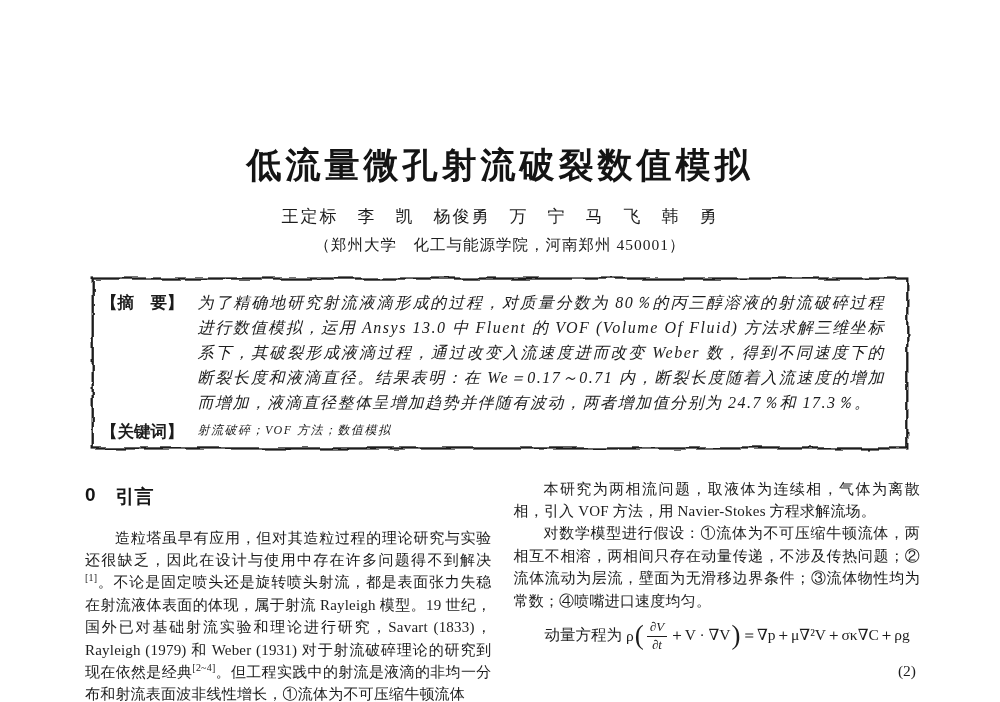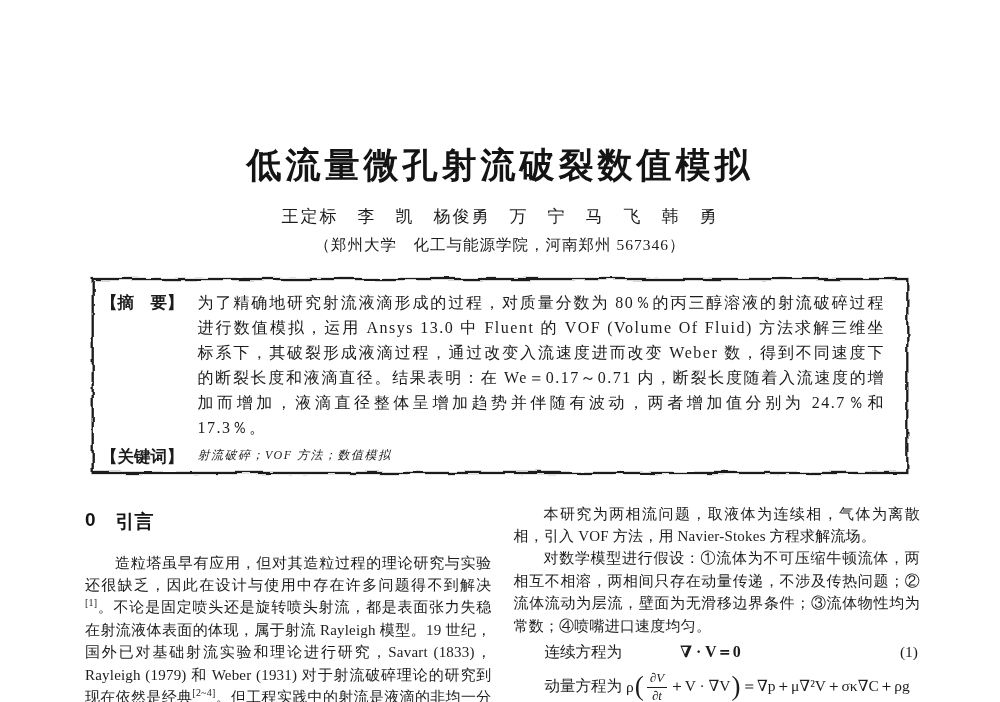--- a/index.html
+++ b/index.html
@@ -24,21 +24,21 @@
   }
   .squiggle{position:absolute;left:0;top:0;width:100%;height:100%;pointer-events:none;}
   .abs-row,.kw-row{display:flex;position:relative;}
   .kw-row{margin-top:4px;}
   .box-label{
     flex:0 0 auto;margin-right:14px;white-space:nowrap;padding-top:2px;
     font-family:Liberation Mono, monospace;font-weight:700;font-size:16.5px;
   }
   .abs-text{
     flex:1;font-size:16px;line-height:25px;letter-spacing:1.5px;
-    text-align:justify;text-justify:inter-character;
+    text-align:justify;text-justify:inter-character;font-style:italic;
   }
   .kw-text{font-size:12px;font-style:italic;letter-spacing:1.5px;padding-top:3px;}
 
   .columns{display:flex;gap:22px;margin-top:26px;padding:0 80px 0 85px;}
   .col{width:412px;box-sizing:border-box;}
 
   .sec-heading{
     display:flex;gap:20px;margin:6px 0 17px;
     font-family:"Liberation Sans","DejaVu Sans",sans-serif;
     font-weight:700;font-size:19px;color:#141414;
@@ -62,21 +62,21 @@
 </style>
 </head>
 <body>
 
 <div class="page">
 
   <h1 class="title">低流量微孔射流破裂数值模拟</h1>
 
   <div class="authors">王定标　李　凯　杨俊勇　万　宁　马　飞　韩　勇</div>
 
-  <div class="affiliation">（郑州大学　化工与能源学院，河南郑州 567346）</div>
+  <div class="affiliation">（郑州大学　化工与能源学院，河南郑州 450001）</div>
 
   <div class="abstract-box">
     <svg class="squiggle" aria-hidden="true">
       <defs>
         <filter id="wavy" x="-4%" y="-12%" width="108%" height="124%">
           <feTurbulence type="fractalNoise" baseFrequency="0.035 0.09" numOctaves="2" seed="11" result="n"></feTurbulence>
           <feDisplacementMap in="SourceGraphic" in2="n" scale="5"></feDisplacementMap>
         </filter>
       </defs>
       <rect x="0.45%" y="2%" width="99.1%" height="96%" fill="none" stroke="#1c1c1c" stroke-width="2.3" filter="url(#wavy)"></rect>
@@ -100,25 +100,20 @@
         <span>0</span>
         <span>引言</span>
       </h2>
       <p class="body"><span>造粒塔虽早有应用，但对其造粒过程的理论研究与实验还很缺乏，因此在设计与使用中存在许多问题得不到解决</span><sup class="ref">[1]</sup><span>。不论是固定喷头还是旋转喷头射流，都是表面张力失稳在射流液体表面的体现，属于射流 Rayleigh 模型。19 世纪，国外已对基础射流实验和理论进行研究，Savart (1833)，Rayleigh (1979) 和 Weber (1931) 对于射流破碎理论的研究到现在依然是经典</span><sup class="ref">[2~4]</sup><span>。但工程实践中的射流是液滴的非均一分布和射流表面波非线性增长，①流体为不可压缩牛顿流体</span></p>
     </div>
 
     <div class="col">
       <p class="body">本研究为两相流问题，取液体为连续相，气体为离散相，引入 VOF 方法，用 Navier-Stokes 方程求解流场。</p>
       <p class="body">对数学模型进行假设：①流体为不可压缩牛顿流体，两相互不相溶，两相间只存在动量传递，不涉及传热问题；②流体流动为层流，壁面为无滑移边界条件；③流体物性均为常数；④喷嘴进口速度均匀。</p>
 
-      <div class="eq">
-        <span class="lead">连续方程为</span>
-        <span class="eq1-body">∇ · V＝0</span>
-        <span class="num">(1)</span>
-      </div>
 
       <div class="eq eq2">
         <span class="lead">动量方程为</span>
         <span class="expr">
           <span>ρ</span>
             <span class="paren">(</span>
             <span class="frac">
               <span class="fn">∂V</span>
               <span>∂t</span>
             </span>

